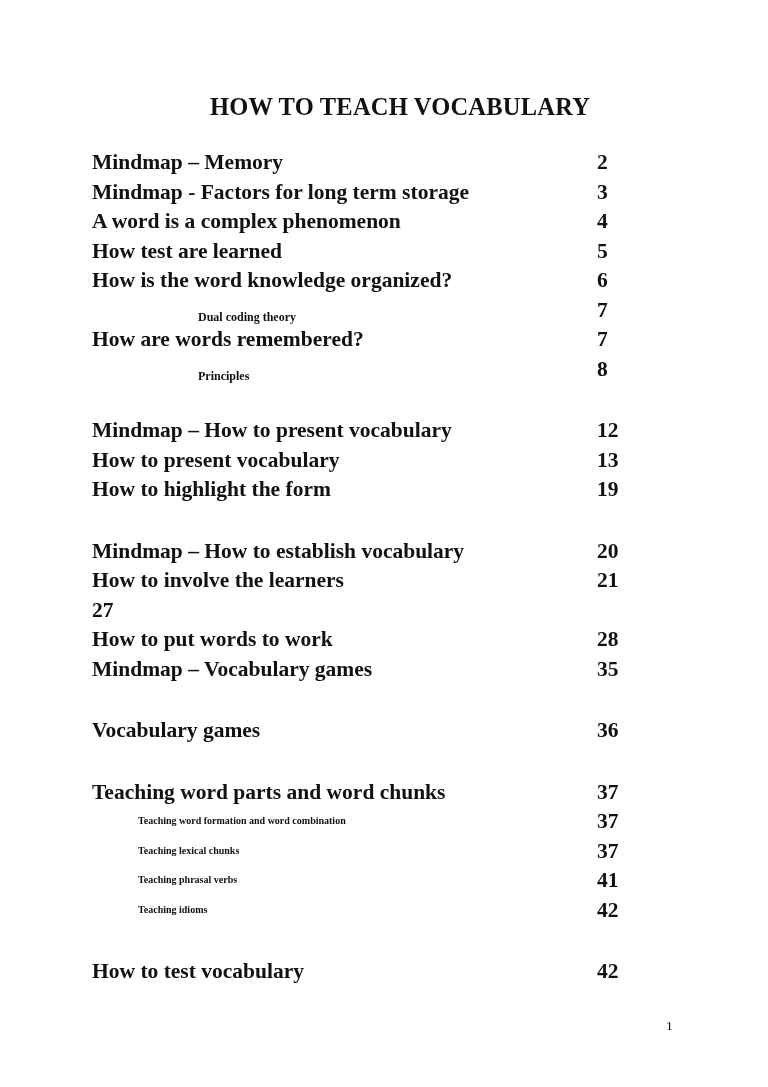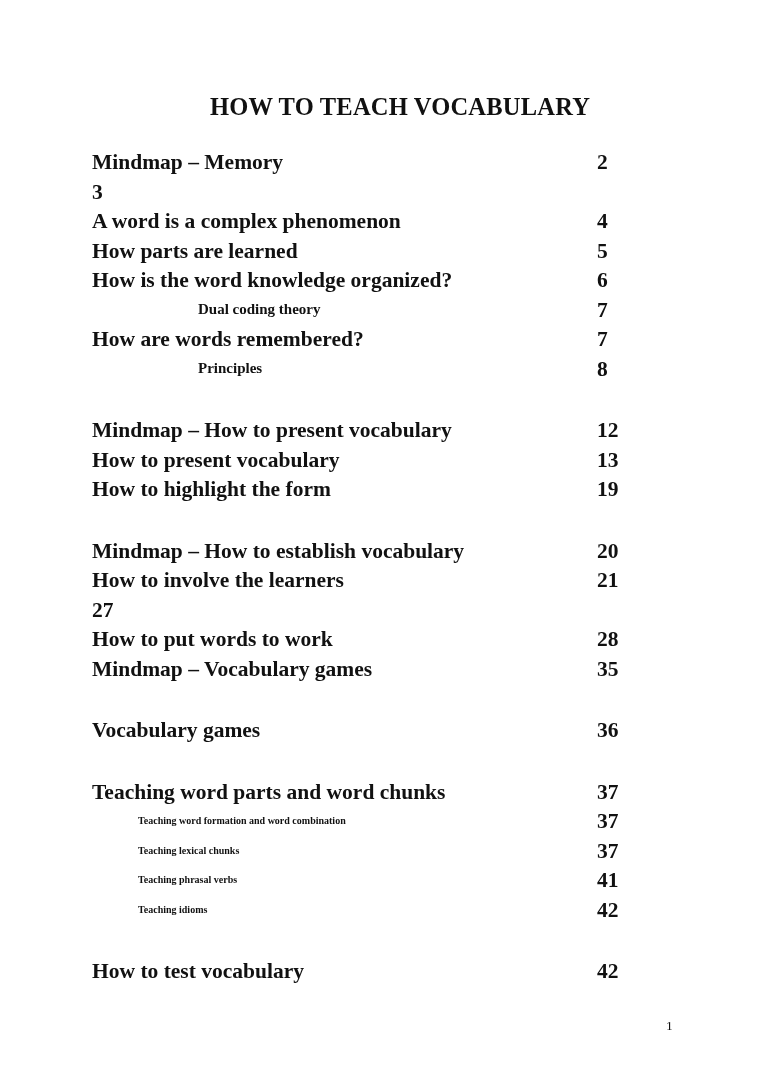--- a/index.html
+++ b/index.html
@@ -48,24 +48,25 @@
     white-space: nowrap;
     overflow: hidden;
   }
   .toc-label.level-1 {
     font-size: 10px;
     line-height: 21px;
     padding-top: 3px;
     padding-left: 46px;
   }
   .toc-label.level-2 {
-    font-size: 15px;
+    font-size: 12px;
     line-height: 21px;
     padding-top: 3px;
     padding-left: 106px;
+    margin-top: 8px;
   }
   .toc-page {
     font-size: 21.5px;
     line-height: 29.5px;
   }
   .page-number {
     position: absolute;
     left: 666px;
     top: 1018px;
     font-size: 13.5px;
@@ -79,28 +80,29 @@
 <div class="page">
   <h1 class="doc-title">HOW TO TEACH VOCABULARY</h1>
 
   <div class="toc" id="toc">
       <div class="toc-group">
         <div class="toc-row">
     <span class="toc-label level-0">Mindmap – Memory</span>
     <span class="toc-page">2</span>
   </div>
         <div class="toc-row">
+    <span class="toc-label level-0">Mindmap - Factors for long term storage</span>
     <span class="toc-page">3</span>
   </div>
         <div class="toc-row">
     <span class="toc-label level-0">A word is a complex phenomenon</span>
     <span class="toc-page">4</span>
   </div>
         <div class="toc-row">
-    <span class="toc-label level-0">How parts are learned</span>
+    <span class="toc-label level-0">How test are learned</span>
     <span class="toc-page">5</span>
   </div>
         <div class="toc-row">
     <span class="toc-label level-0">How is the word knowledge organized?</span>
     <span class="toc-page">6</span>
   </div>
         <div class="toc-row">
     <span class="toc-label level-2">Dual coding theory</span>
     <span class="toc-page">7</span>
   </div>

